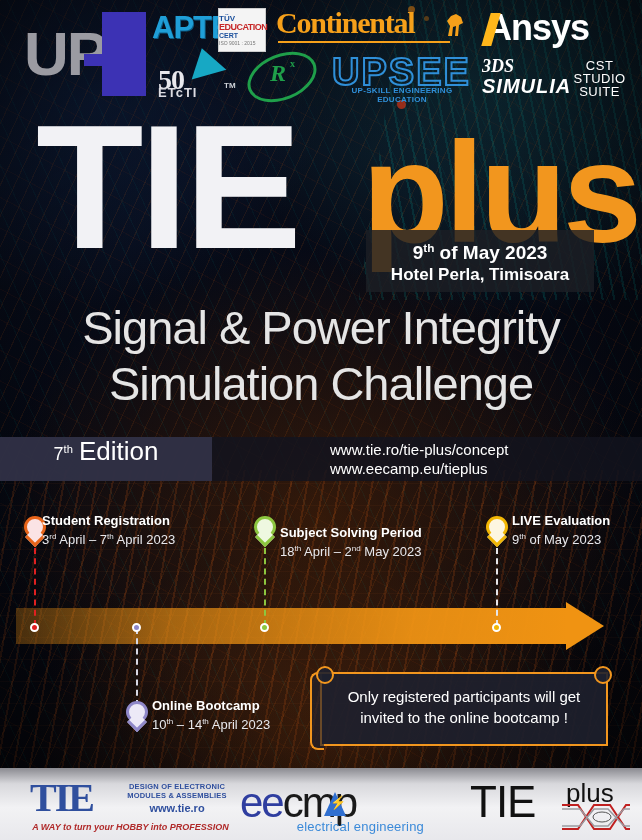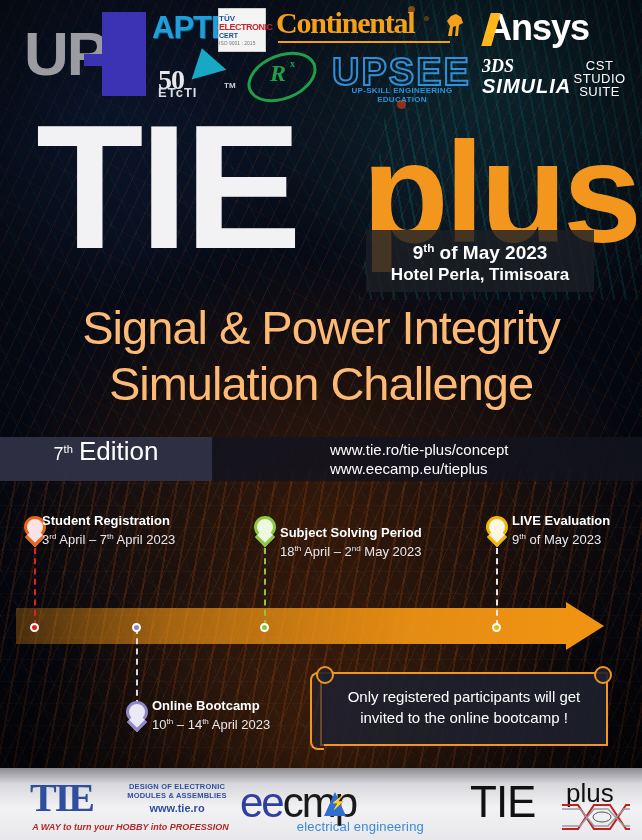--- a/index.html
+++ b/index.html
@@ -86,21 +86,21 @@
   .title .tie{font:700 176px/150px "Liberation Sans",sans-serif;color:#f2f2f5;letter-spacing:-4px;}
   .title .plus{position:absolute;left:326px;top:10px;font:700 142px/142px "Liberation Sans",sans-serif;color:#f2961e;letter-spacing:-4px;}
 
   .datebox{position:absolute;left:366px;top:230px;width:228px;height:62px;
     background:rgba(28,30,36,.82);display:flex;flex-direction:column;align-items:center;justify-content:center;}
   .datebox .d1{font:700 19px/22px "Liberation Sans",sans-serif;color:#fff;}
   .datebox .d2{font:700 17px/21px "Liberation Sans",sans-serif;color:#fff;}
   sup{font-size:.62em;vertical-align:super;}
 
   .subtitle{position:absolute;left:0;top:300px;width:642px;text-align:center;}
-  .subtitle .l{display:block;font:400 47px/56px "Liberation Sans",sans-serif;color:#fdba74;letter-spacing:-1px;}
+  .subtitle .l{display:block;font:400 47px/56px "Liberation Sans",sans-serif;color:#e5e5e5;letter-spacing:-1px;}
 
   
   .edbar{position:absolute;left:0;top:437px;width:642px;height:44px;background:rgba(18,20,30,.82);}
   .edbox{position:absolute;left:0;top:437px;width:212px;height:44px;background:rgba(55,55,78,.78);
     display:flex;align-items:baseline;justify-content:center;gap:6px;}
   .edbox .n{font:400 18px/20px "Liberation Sans",sans-serif;color:#fff;}
   .edbox .e{font:400 26px/28px "Liberation Sans",sans-serif;color:#fff;}
   .urls{position:absolute;left:330px;top:440px;width:300px;}
   .urls a{display:block;font:400 15px/19px "Liberation Sans",sans-serif;color:#fff;text-decoration:none;}
 
@@ -173,21 +173,21 @@
       <span class="tblk"></span>
       <span class="tnotch"></span>
     </div>
 
     <div class="logo apte">
       <span class="txt">APTE</span>
     </div>
 
     <div class="tuv">
       <span class="t1">TÜV</span>
-      <span class="t2">ELECTRONIC</span>
+      <span class="t2">EDUCATION</span>
       <span class="t3">CERT</span>
       <span class="t4">ISO 9001 : 2015</span>
     </div>
 
     <div class="logo etcti">
       <span class="fifty">50</span>
       <span class="arrow"></span>
       <span class="tm">TM</span>
       <span class="name">ETcTI</span>
     </div>

